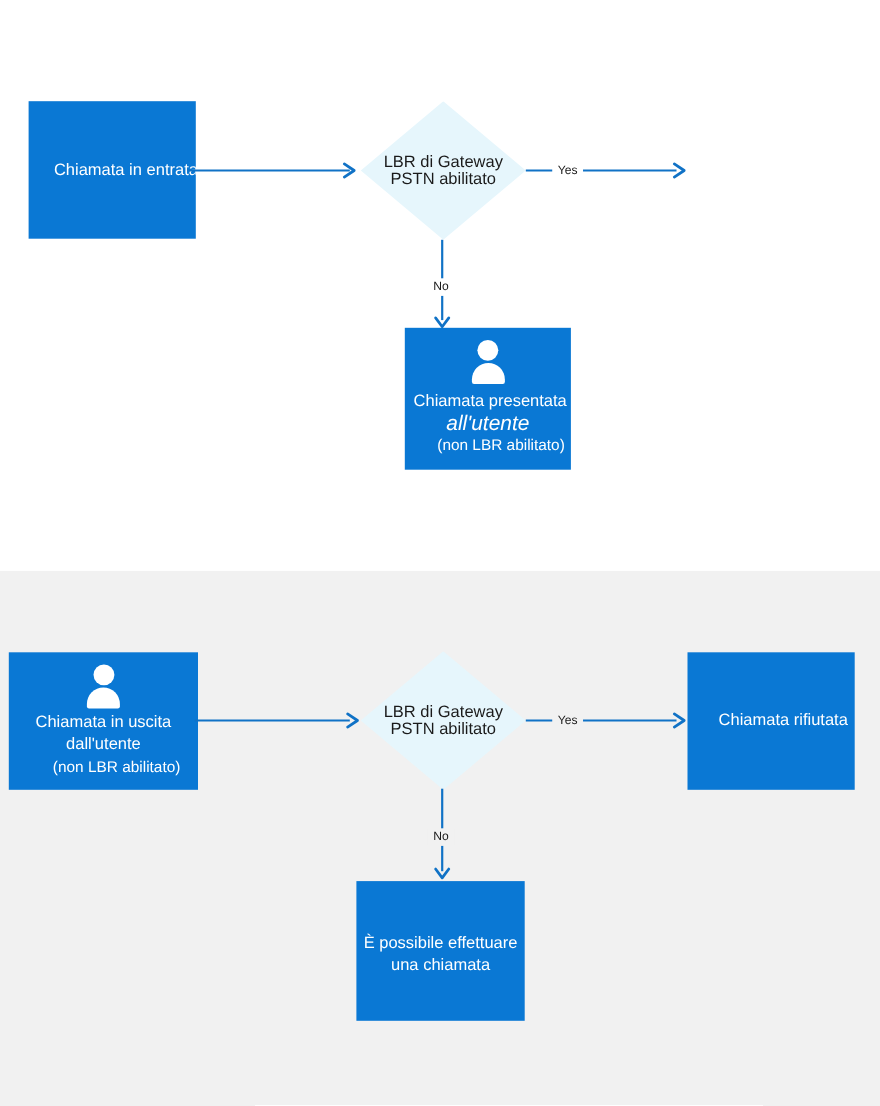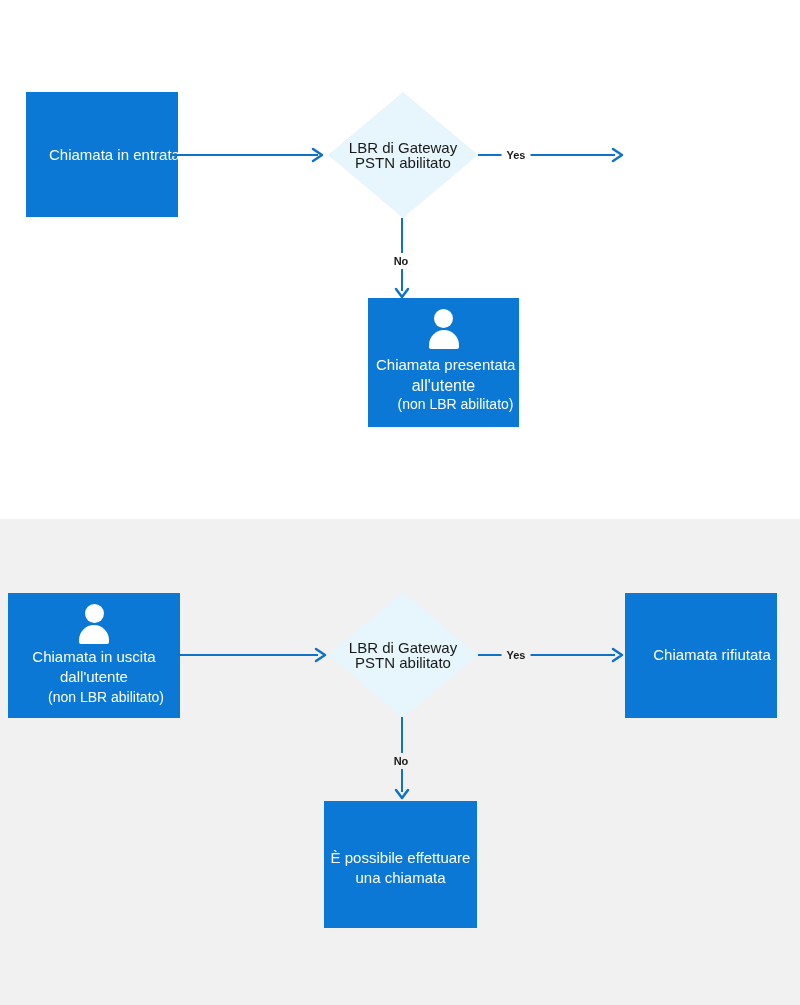--- a/index.html
+++ b/index.html
@@ -17,38 +17,38 @@
   #b1{left:26px;top:92px;width:152px;height:125px;}
   #b2{left:625px;top:92px;width:152px;height:125px;}
   #b3{left:327px;top:298px;width:151px;height:129px;margin-left:41px;}
   #b4{left:8px;top:593px;width:172px;height:125px;}
   #b5{left:625px;top:593px;width:152px;height:125px;}
   #b6{left:324px;top:801px;width:153px;height:127px;}
   .blk2{position:absolute;font-size:15px;line-height:20px;text-align:center;}
   #b2 .blk2{left:0;right:-30px;top:44px;}
   #b6 .blk2{left:-3px;right:-3px;top:47px;}
   #b5 .tline{left:0;right:-22px;top:53px;text-align:center;}
-  .sm13{position:absolute;font-size:16px;line-height:16px;}
+  .sm13{position:absolute;font-size:19px;line-height:16px;font-style:italic;}
   .sm14{position:absolute;font-size:14px;line-height:17px;padding-left:24px;}
   .diamond{
     position:absolute;width:150px;height:126px;background:#e6f6fc;z-index:1;
     clip-path:polygon(50% 0,100% 50%,50% 100%,0 50%);
     display:flex;align-items:center;justify-content:center;
   }
   #d1{left:328px;top:92px;}
   #d2{left:328px;top:592px;}
   .dtext{font-size:15px;line-height:15px;color:#1a1a1a;text-align:center;}
   .person-icon{position:absolute;left:50%;transform:translateX(-50%);top:11px;width:32px;height:41px;}
   .person-head{width:19px;height:19px;border-radius:50%;background:#ffffff;margin:0 auto;}
   .person-body{width:30px;height:19px;border-radius:15px 15px 2px 2px;background:#ffffff;margin:2px auto 0;}
   #arrows{position:absolute;left:0;top:0;z-index:2;pointer-events:none;}
   #arrows line{stroke:#1072c6;stroke-width:2;}
   #arrows path{stroke:#1072c6;stroke-width:2.5;fill:none;stroke-linecap:round;stroke-linejoin:round;}
   .edge-label{
-    position:absolute;z-index:3;font-size:11px;font-weight:700;color:#1a1a1a;
+    position:absolute;z-index:3;font-size:11px;font-weight:400;color:#1a1a1a;
     transform:translate(-50%,-50%);padding:2px 5px;white-space:nowrap;
   }
   .on-white{background:#ffffff;}
   .on-gray{background:#f1f1f1;}
   #yes1{left:516px;top:155px;}
   #no1{left:401px;top:261px;}
   #yes2{left:516px;top:655px;}
   #no2{left:401px;top:761px;}
 </style>
 </head>

